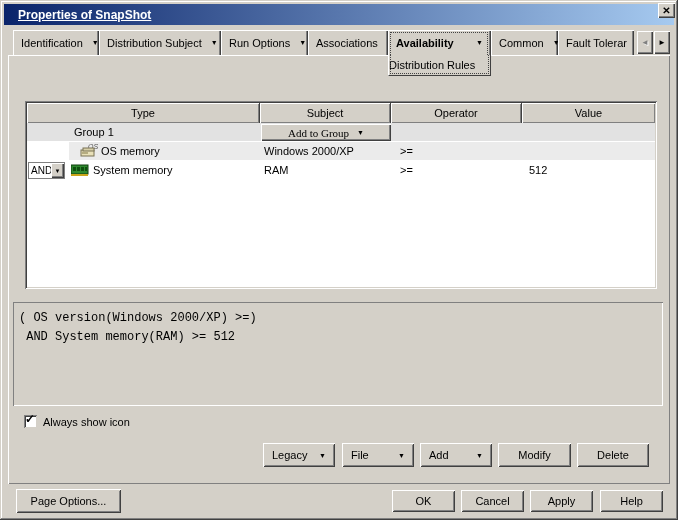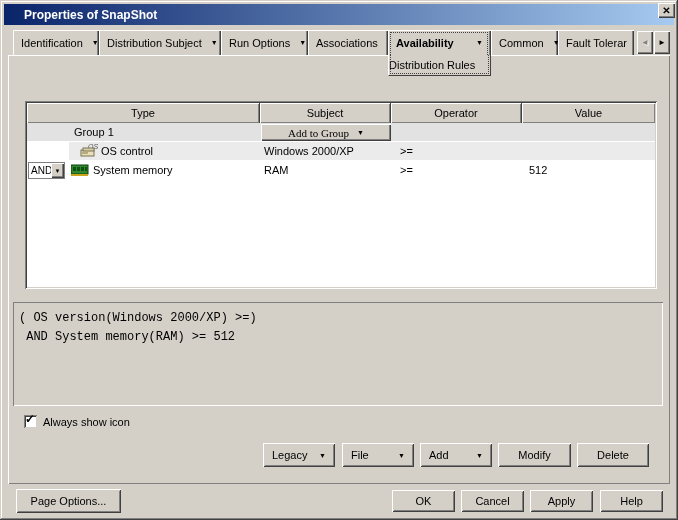--- a/index.html
+++ b/index.html
@@ -8,22 +8,22 @@
     position:relative; width:678px; height:520px; background:#d4d0c8;
     font-family:"Liberation Sans", sans-serif; font-size:11px; color:#000;
     box-shadow: inset -1px -1px 0 #404040, inset 1px 1px 0 #d4d0c8,
                 inset -2px -2px 0 #808080, inset 2px 2px 0 #ffffff;
     overflow:hidden;
   }
   
   .titlebar {
     position:absolute; left:4px; top:4px; right:4px; height:21px;
     background:linear-gradient(to right,#0a246a,#a6caf0);
-    display:flex; align-items:center; padding-left:20px;
-    color:#fff; font-weight:bold; font-size:12px;
+    display:flex; align-items:center; padding-left:14px;
+    color:#fff; font-weight:bold; font-size:12px;text-decoration:underline;
   }
   .closebtn {
     position:absolute; right:3px; top:3px; width:17px; height:15px;
     background:#d4d0c8; display:flex; align-items:center; justify-content:center;
     font-size:10px; font-weight:bold; color:#000;
     box-shadow: inset 1px 1px 0 #fff, inset -1px -1px 0 #404040, inset -2px -2px 0 #808080;
   }
   
   .tabbar { position:absolute; left:13px; top:30px; height:25px; display:flex; z-index:3; }
   .tab {
@@ -199,21 +199,21 @@
     <div class="trow light">
       <div class="shade"></div>
       <span class="rowicon" style="left:52px">
         <svg width="20" height="18" viewBox="0 0 20 18">
           <text x="9" y="7" font-size="7" font-style="italic" fill="#555" font-family="Liberation Sans, sans-serif">OS</text>
           <rect x="2" y="8" width="13" height="6" fill="#e8e0b8" stroke="#7a7355"></rect>
           <rect x="4" y="6" width="11" height="3" fill="#d6cfa8" stroke="#7a7355"></rect>
           <rect x="3" y="10" width="6" height="2" fill="#b5ac80"></rect>
         </svg>
       </span>
-      <span class="cellabs" style="left:74px">OS control</span>
+      <span class="cellabs" style="left:74px">OS memory</span>
       <span class="cellabs" style="left:237px">Windows 2000/XP</span>
       <span class="cellabs" style="left:373px">&gt;=</span>
     </div>
 
     <div class="trow light" style="background:#fff">
       <div class="combo">
         <span>AND</span>
         <span class="drop">
             <span>▼</span>
           </span>

